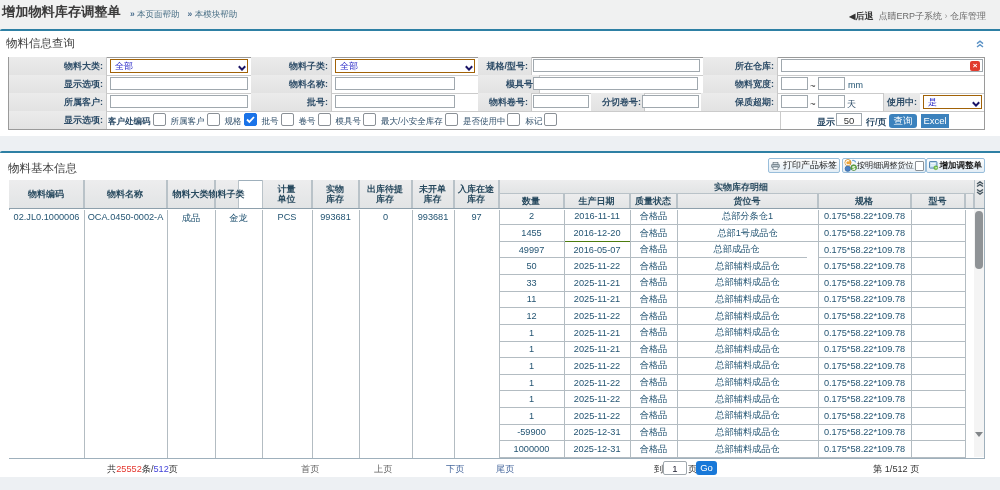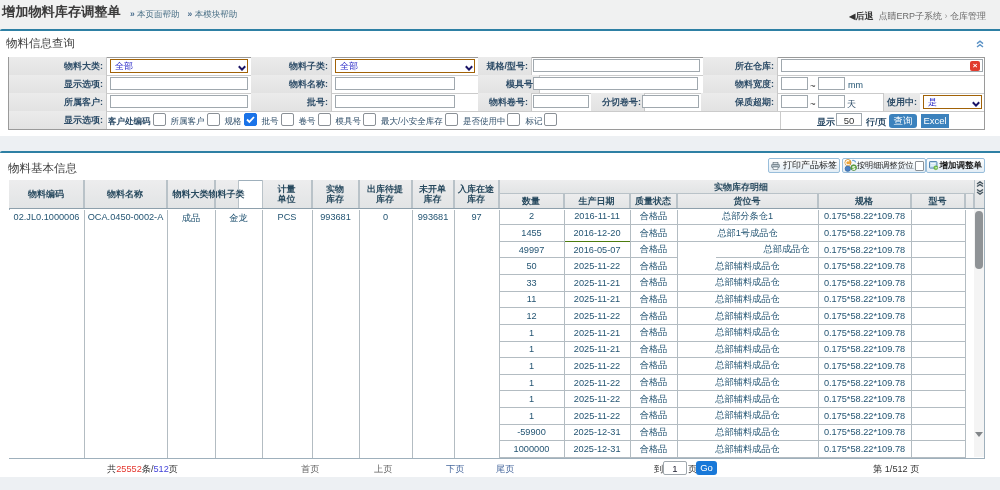--- a/index.html
+++ b/index.html
@@ -206,21 +206,21 @@
 <div class="a dtxt" style="left:911px;top:208.60px;width:54px;height:16.62px;border-bottom:1px solid #b3bcc2;display:flex;align-items:center;justify-content:center;"></div>
 <div class="a dtxt" style="left:499px;top:225.22px;width:65px;height:16.62px;border-bottom:1px solid #b3bcc2;display:flex;align-items:center;justify-content:center;">1455</div>
 <div class="a dtxt" style="left:564px;top:225.22px;width:66px;height:16.62px;border-bottom:1px solid #4d7c0f;display:flex;align-items:center;justify-content:center;">2016-12-20</div>
 <div class="a dtxt" style="left:630px;top:225.22px;width:47px;height:16.62px;border-bottom:1px solid #b3bcc2;display:flex;align-items:center;justify-content:center;">合格品</div>
 <div class="a dtxt" style="left:677px;top:225.22px;width:141px;height:16.62px;border-bottom:1px solid #b3bcc2;display:flex;align-items:center;justify-content:center;">总部1号成品仓</div>
 <div class="a dtxt" style="left:818px;top:225.22px;width:93px;height:16.62px;border-bottom:1px solid #b3bcc2;display:flex;align-items:center;justify-content:center;">0.175*58.22*109.78</div>
 <div class="a dtxt" style="left:911px;top:225.22px;width:54px;height:16.62px;border-bottom:1px solid #b3bcc2;display:flex;align-items:center;justify-content:center;"></div>
 <div class="a dtxt" style="left:499px;top:241.84px;width:65px;height:16.62px;border-bottom:1px solid #b3bcc2;display:flex;align-items:center;justify-content:center;">49997</div>
 <div class="a dtxt" style="left:564px;top:241.84px;width:66px;height:16.62px;border-bottom:1px solid #b3bcc2;display:flex;align-items:center;justify-content:center;">2016-05-07</div>
 <div class="a dtxt" style="left:630px;top:241.84px;width:47px;height:16.62px;border-bottom:1px solid #b3bcc2;display:flex;align-items:center;justify-content:center;">合格品</div>
-<div class="a dtxt" style="left:716px;top:241.84px;width:141px;height:16.62px;border-bottom:1px solid #b3bcc2;display:flex;align-items:center;justify-content:center;">总部成品仓</div>
+<div class="a dtxt" style="left:666px;top:241.84px;width:141px;height:16.62px;border-bottom:1px solid #b3bcc2;display:flex;align-items:center;justify-content:center;">总部成品仓</div>
 <div class="a dtxt" style="left:818px;top:241.84px;width:93px;height:16.62px;border-bottom:1px solid #b3bcc2;display:flex;align-items:center;justify-content:center;">0.175*58.22*109.78</div>
 <div class="a dtxt" style="left:911px;top:241.84px;width:54px;height:16.62px;border-bottom:1px solid #b3bcc2;display:flex;align-items:center;justify-content:center;"></div>
 <div class="a dtxt" style="left:499px;top:258.46px;width:65px;height:16.62px;border-bottom:1px solid #b3bcc2;display:flex;align-items:center;justify-content:center;">50</div>
 <div class="a dtxt" style="left:564px;top:258.46px;width:66px;height:16.62px;border-bottom:1px solid #b3bcc2;display:flex;align-items:center;justify-content:center;">2025-11-22</div>
 <div class="a dtxt" style="left:630px;top:258.46px;width:47px;height:16.62px;border-bottom:1px solid #b3bcc2;display:flex;align-items:center;justify-content:center;">合格品</div>
 <div class="a dtxt" style="left:677px;top:258.46px;width:141px;height:16.62px;border-bottom:1px solid #b3bcc2;display:flex;align-items:center;justify-content:center;">总部辅料成品仓</div>
 <div class="a dtxt" style="left:818px;top:258.46px;width:93px;height:16.62px;border-bottom:1px solid #b3bcc2;display:flex;align-items:center;justify-content:center;">0.175*58.22*109.78</div>
 <div class="a dtxt" style="left:911px;top:258.46px;width:54px;height:16.62px;border-bottom:1px solid #b3bcc2;display:flex;align-items:center;justify-content:center;"></div>
 <div class="a dtxt" style="left:499px;top:275.08px;width:65px;height:16.62px;border-bottom:1px solid #b3bcc2;display:flex;align-items:center;justify-content:center;">33</div>
 <div class="a dtxt" style="left:564px;top:275.08px;width:66px;height:16.62px;border-bottom:1px solid #b3bcc2;display:flex;align-items:center;justify-content:center;">2025-11-21</div>

